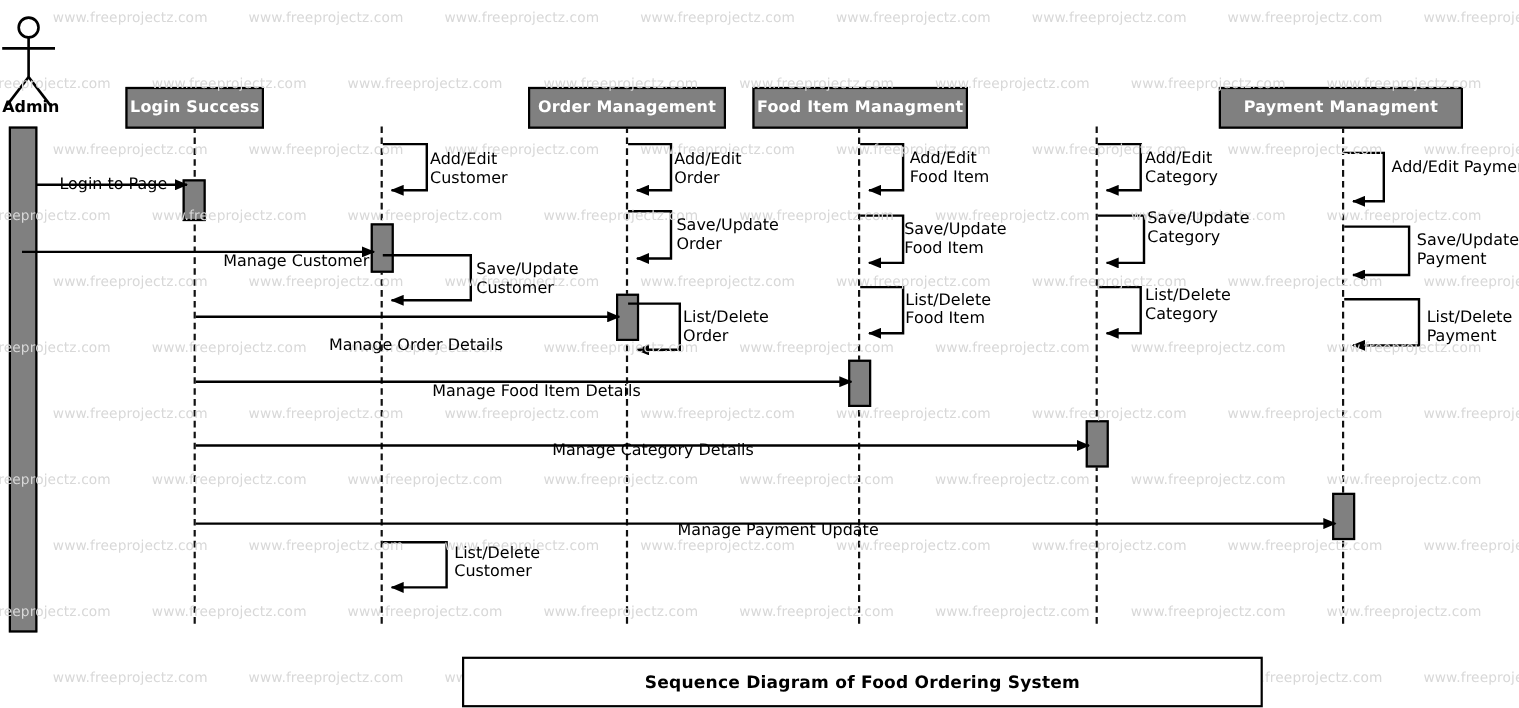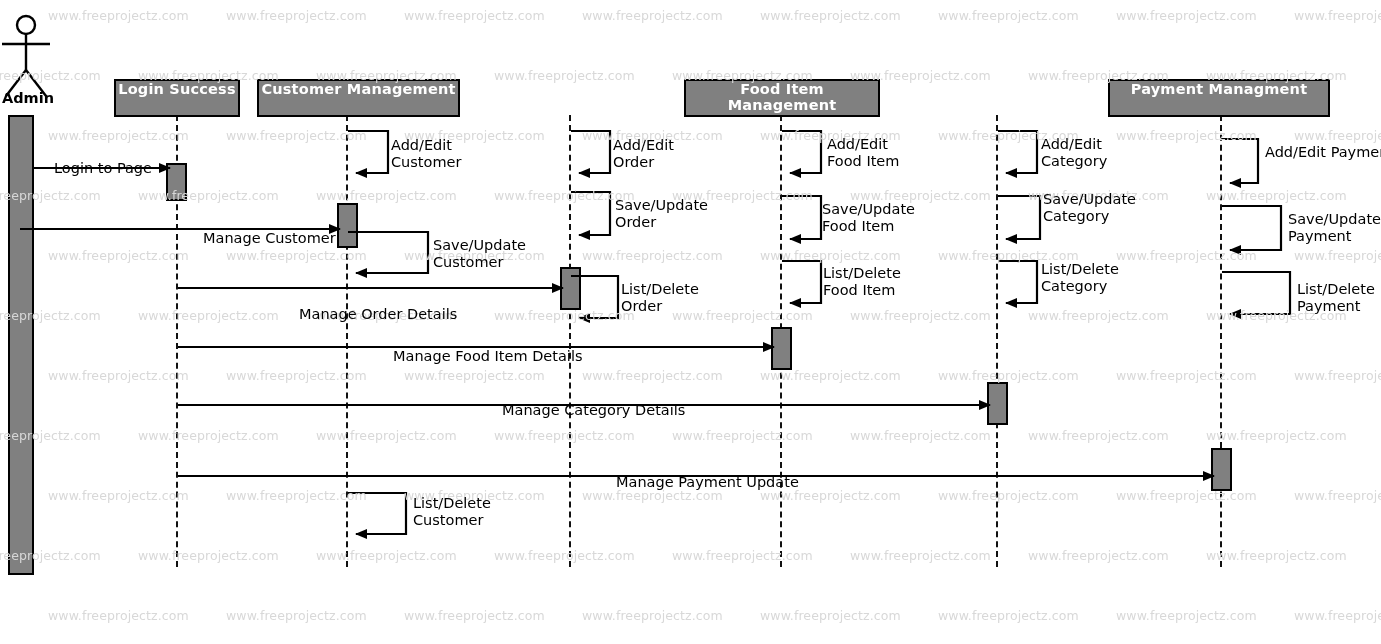--- a/index.html
+++ b/index.html
@@ -49,20 +49,21 @@
   }
   .lifeline-head {
     position: absolute;
     background: #808080;
     border: 2px solid #000000;
     box-sizing: border-box;
     color: #ffffff;
     font-weight: bold;
     font-size: 14.5px;
     display: flex;
+    align-items: center;
     justify-content: center;
     text-align: center;
     height: 38px;
     letter-spacing: 0.2px;
   }
   .lifeline-line {
     position: absolute;
     width: 0;
     border-left: 2px dashed #111111;
   }
@@ -275,25 +276,25 @@
   <div class="activation" style="left:166px;  top:163px; width:21px; height:38px;"></div>
   <div class="activation" style="left:337px;  top:203px; width:21px; height:45px;"></div>
   <div class="activation" style="left:560px;  top:267px; width:21px; height:43px;"></div>
   <div class="activation" style="left:771px;  top:327px; width:21px; height:43px;"></div>
   <div class="activation" style="left:987px;  top:382px; width:21px; height:43px;"></div>
   <div class="activation" style="left:1211px; top:448px; width:21px; height:43px;"></div>
 
   <div class="lifeline-head" style="left:114px;  top:79px; width:126px;">
     <span>Login Success</span>
   </div>
-  <div class="lifeline-head" style="left:257px;  top:79px; width:203px;">
-    <span>Customer Management</span>
+  <div class="lifeline-head" style="left:480px;  top:79px; width:180px;">
+    <span>Order Management</span>
   </div>
   <div class="lifeline-head" style="left:684px;  top:79px; width:196px;">
-    <span>Food Item Management</span>
+    <span>Food Item Managment</span>
   </div>
   <div class="lifeline-head" style="left:1108px; top:79px; width:222px;">
     <span>Payment Managment</span>
   </div>
 
   <div id="toplayer">
 
     <div class="actor-label" style="left:2px; top:90px;">Admin</div>
 
     <div class="msg-label" style="left:54px; top:160px;">Login to Page</div>
@@ -362,14 +363,17 @@
     <div class="msg-label" style="left:1288px; top:211px;">
       <div>Save/Update</div>
       <div>Payment</div>
     </div>
     <div class="msg-label" style="left:1297px; top:281px;">
       <div>List/Delete</div>
       <div>Payment</div>
     </div>
   </div>
 
+  <div class="title-box" style="left:420px; top:597px; width:728px; height:46px; z-index:9; background:#ffffff;">
+    <span class="title-text">Sequence Diagram of Food Ordering System</span>
+  </div>
 
 </div>
 
 </body></html>

